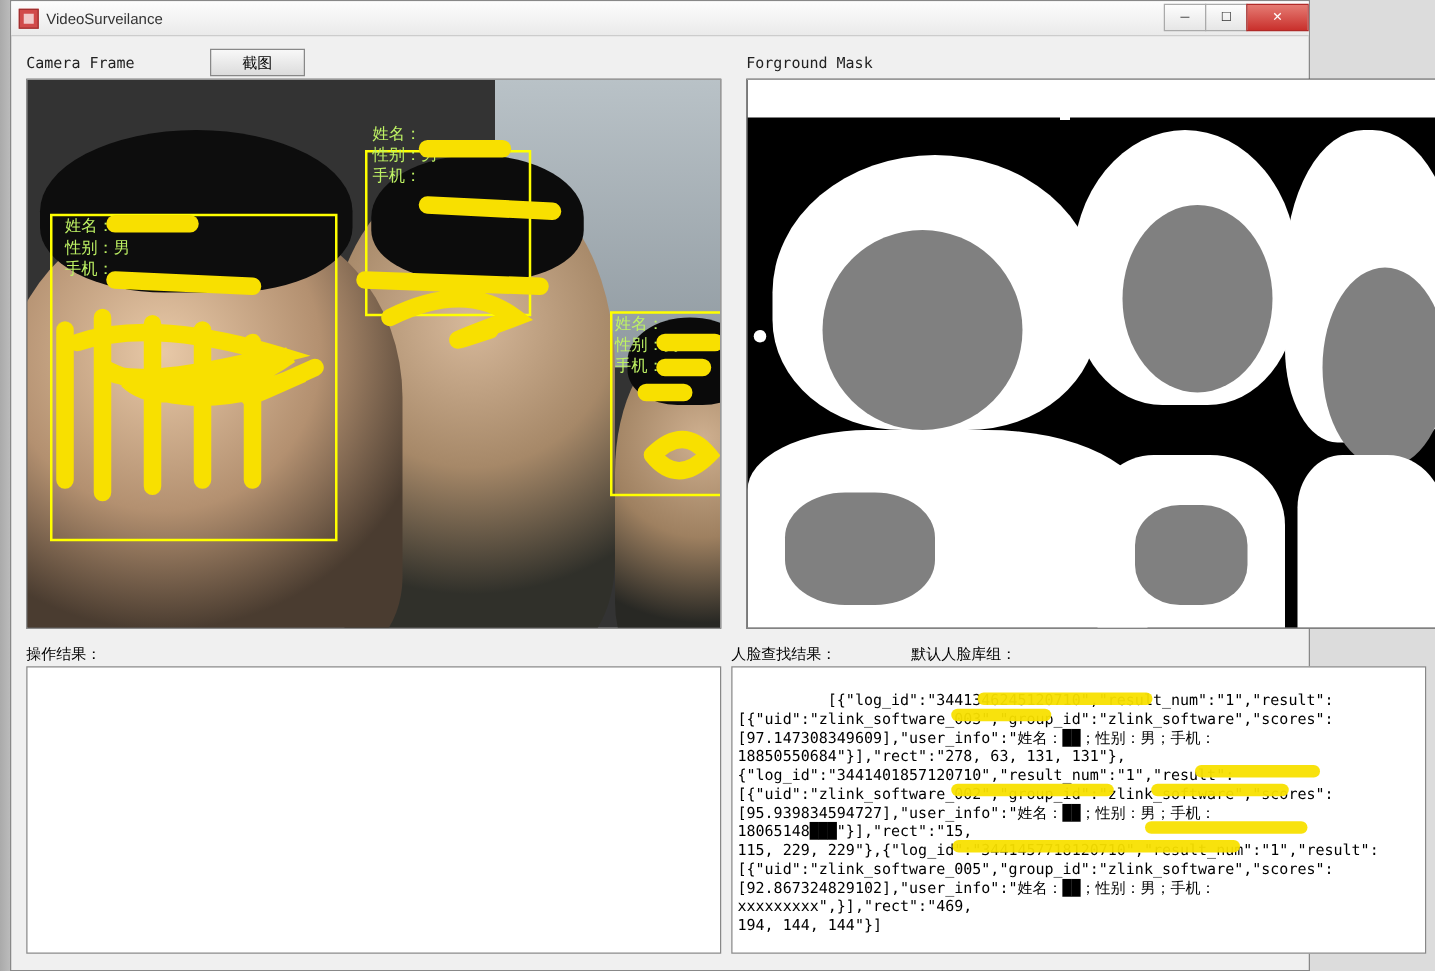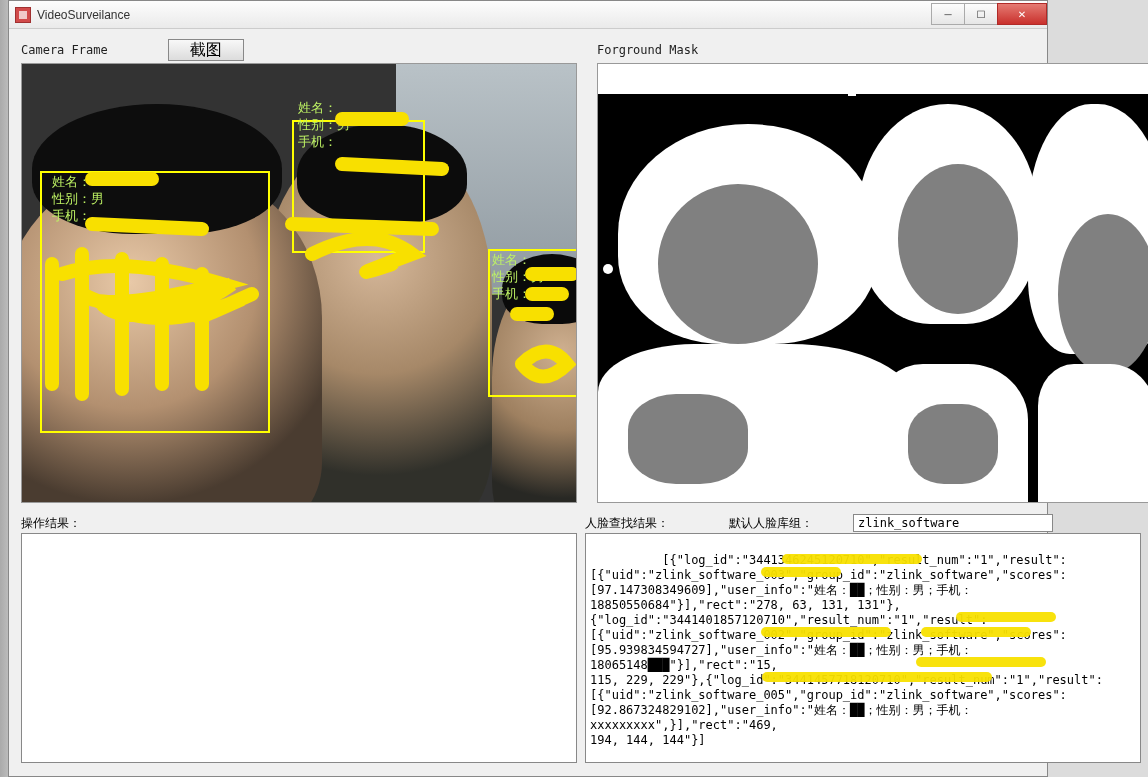--- a/index.html
+++ b/index.html
@@ -17,21 +17,21 @@
   .win-btn { width: 34px; height: 22px; margin-top:2px; border: 1px solid #aaa; background: linear-gradient(180deg,#fdfdfd,#e6e6e6); display:flex;align-items:center;justify-content:center; font-size:10px; color:#333; margin-left:-1px;}
   .win-btn.close { background: linear-gradient(180deg,#e57b73,#c9302c); color:#fff; width:50px; border-color:#b02a28; }
   
   .client { position: relative; padding: 8px 12px; }
   
   .top-row { display: flex; gap: 12px; }
   .left-pane, .right-pane { width: 556px; }
   .left-pane { margin-right: 8px; }
   
   .pane-header { height: 26px; display: flex; align-items: center; gap: 60px; font-size: 12px; font-family: SimSun, monospace; color:#222; }
-  .btn { width: 76px; height: 22px; background: linear-gradient(180deg,#f8f8f8,#dcdcdc); border: 1px solid #888; font-size: 16px; cursor: pointer; }
+  .btn { width: 76px; height: 22px; background: linear-gradient(180deg,#f8f8f8,#dcdcdc); border: 1px solid #888; font-size: 12px; cursor: pointer; }
   
   .video-frame { position: relative; width: 556px; height: 440px; border: 1px solid #999; background: #333; overflow: hidden; }
   
   
   .cam-bg { position:absolute; inset:0; }
   .person { position:absolute; border-radius: 40% 40% 20% 20%; }
   .p1 { left:-20px; top:110px; width:320px; height:360px; background: radial-gradient(circle at 40% 30%, #e8c9a8 0%, #b39070 40%, #4a3c30 70%); }
   .hair1 { position:absolute; left:10px; top:40px; width:250px; height:130px; background:#0d0d0d; border-radius:50% 50% 40% 40%; }
   .p2 { left:240px; top:80px; width:230px; height:380px; background: radial-gradient(circle at 50% 30%, #d6b89a 0%, #a68868 40%, #30302a 75%); }
   .hair2 { position:absolute; left:275px; top:60px; width:170px; height:100px; background:#0c0c0c; border-radius:50% 50% 40% 40%; }
@@ -170,21 +170,20 @@
       <div class="bot-left">
         <div class="section-label">
           <span>操作结果：</span>
         </div>
         <div class="result-box"></div>
       </div>
       <div class="bot-right">
         <div class="section-label">
           <span>人脸查找结果：</span>
           <span class="group-label">默认人脸库组：</span>
-          <input class="group-input" value="zlink_software" style="">
         </div>
         <div class="result-box">
           <span style="white-space:pre-wrap">[{"log_id":"3441346245120710","result_num":"1","result":
 [{"uid":"zlink_software_003","group_id":"zlink_software","scores":
 [97.147308349609],"user_info":"姓名：██；性别：男；手机：
 18850550684"}],"rect":"278, 63, 131, 131"},
 {"log_id":"3441401857120710","result_num":"1","result":
 [{"uid":"zlink_software_002","group_id":"zlink_software","scores":
 [95.939834594727],"user_info":"姓名：██；性别：男；手机：18065148███"}],"rect":"15,
 115, 229, 229"},{"log_id":"3441457718120710","result_num":"1","result":

